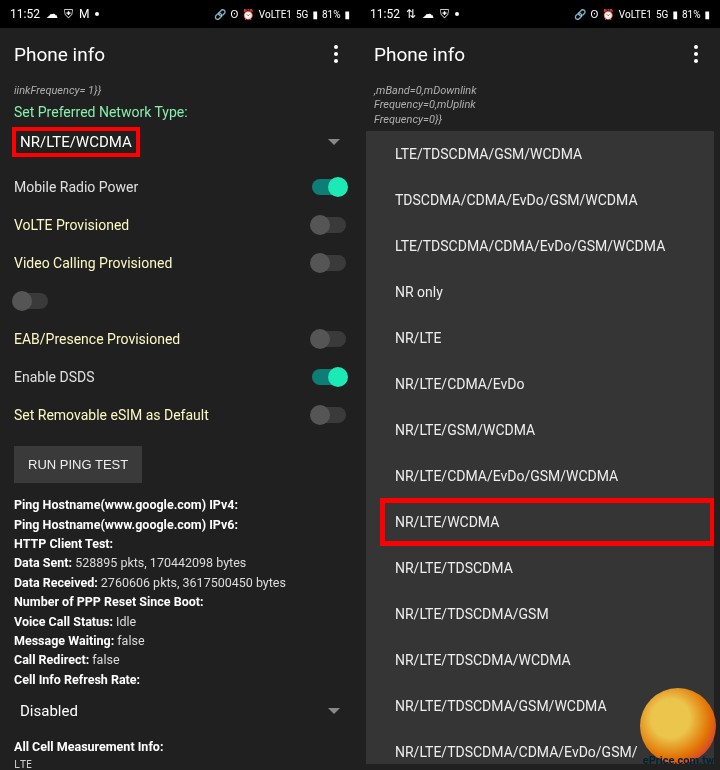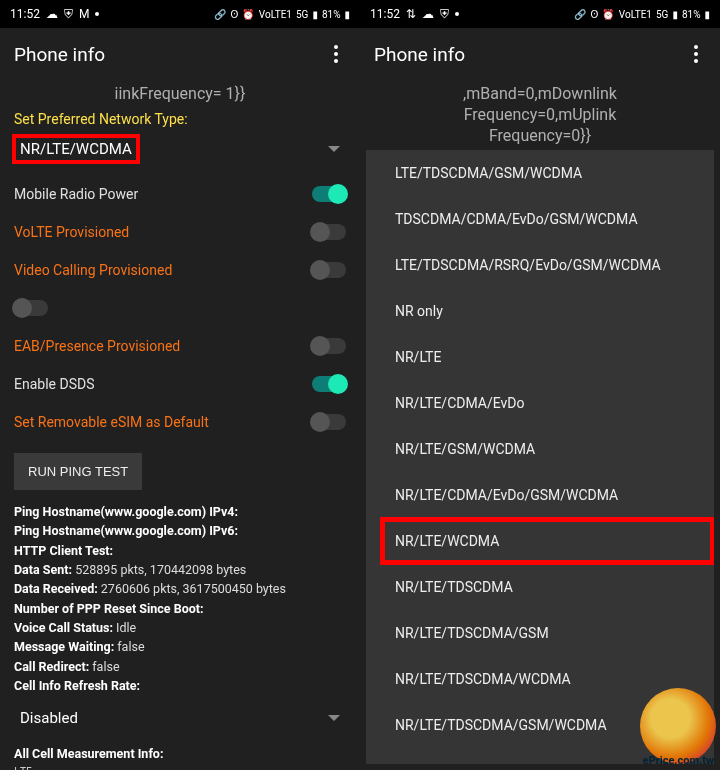--- a/index.html
+++ b/index.html
@@ -31,36 +31,36 @@
   background: #202020;
   display: flex;
   align-items: center;
   justify-content: space-between;
   padding: 0 14px;
 }
 .titlebar .title { font-size: 19px; font-weight: 400; color: #fff; }
 .more-icon { display:flex; flex-direction:column; gap:3px; padding:8px; }
 .more-icon span { width:4px; height:4px; background:#fff; border-radius:50%; }
 .content { flex:1; overflow:hidden; padding: 0 14px; font-size: 13px; }
-.leak-text { text-align:center; font-size:16px; color:#b0b0b0; margin:4px 0; line-height:1.3; white-space:pre-line; }
-.section-label { color:#fde047; font-size:14px; margin-top:6px; }
+.leak-text { text-align:left; font-size:11px; color:#b0b0b0; margin:4px 0; line-height:1.3; white-space:pre-line;font-style:italic; }
+.section-label { color:#86efac; font-size:14px; margin-top:6px; }
 .dropdown {
   display:flex; align-items:center; justify-content:space-between;
   height:36px; margin:4px 0 8px 0;
   position:relative;
 }
 .highlight-red { outline: 4px solid #ff0000; outline-offset: -2px; }
 .dropdown-val { font-size:15px; color:#fff; padding:4px 6px; }
 .chevron {
   width:0; height:0; border-left:6px solid transparent; border-right:6px solid transparent;
   border-top:6px solid #888; margin-right:6px;
 }
 .toggle-row { display:flex; align-items:center; justify-content:space-between; height:38px; }
 .toggle-row .lbl { font-size:14px; }
-.disabled .lbl { color:#f97316; }
+.disabled .lbl { color:#fef9c3; }
 .switch {
   width:34px; height:16px; border-radius:10px; background:#555; position:relative;
 }
 .switch::after {
   content:''; position:absolute; width:20px; height:20px; border-radius:50%;
   background:#9e9e9e; top:-2px; left:-2px;
 }
 .switch.on { background:#0e7d75; }
 .switch.on::after { background:#1de9b6; left:16px; }
 .switch.off-dis { background:#3a3a3a; }
@@ -209,21 +209,21 @@
         <span></span>
         <span></span>
       </div>
   </div>
   <div class="leak-text" style="padding:0 14px">,mBand=0,mDownlink
 Frequency=0,mUplink
 Frequency=0}}</div>
   <div class="dlist" id="dlist">
       <div class="ditem">LTE/TDSCDMA/GSM/WCDMA</div>
       <div class="ditem">TDSCDMA/CDMA/EvDo/GSM/WCDMA</div>
-      <div class="ditem">LTE/TDSCDMA/RSRQ/EvDo/GSM/WCDMA</div>
+      <div class="ditem">LTE/TDSCDMA/CDMA/EvDo/GSM/WCDMA</div>
       <div class="ditem">NR only</div>
       <div class="ditem">NR/LTE</div>
       <div class="ditem">NR/LTE/CDMA/EvDo</div>
       <div class="ditem">NR/LTE/GSM/WCDMA</div>
       <div class="ditem">NR/LTE/CDMA/EvDo/GSM/WCDMA</div>
       <div class="ditem hl">NR/LTE/WCDMA</div>
       <div class="ditem">NR/LTE/TDSCDMA</div>
       <div class="ditem">NR/LTE/TDSCDMA/GSM</div>
       <div class="ditem">NR/LTE/TDSCDMA/WCDMA</div>
       <div class="ditem">NR/LTE/TDSCDMA/GSM/WCDMA</div>

